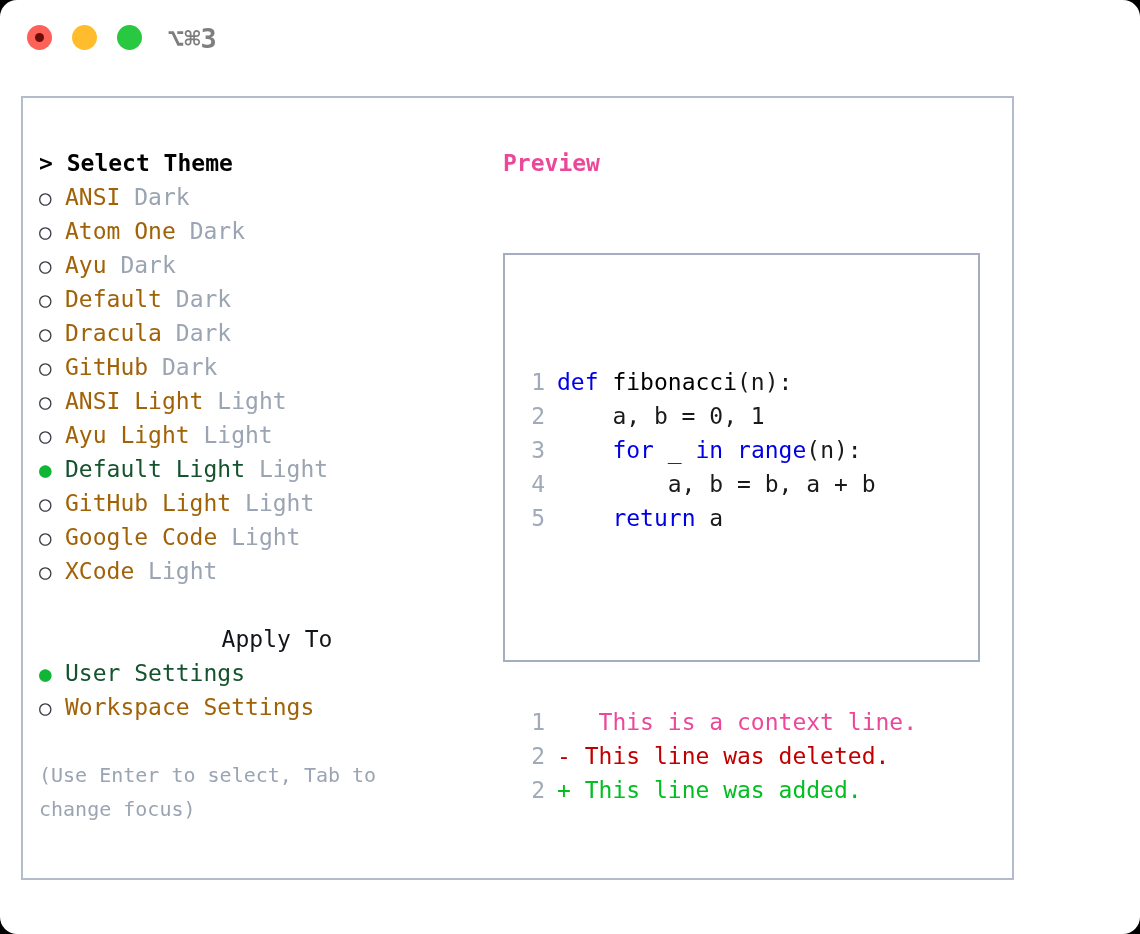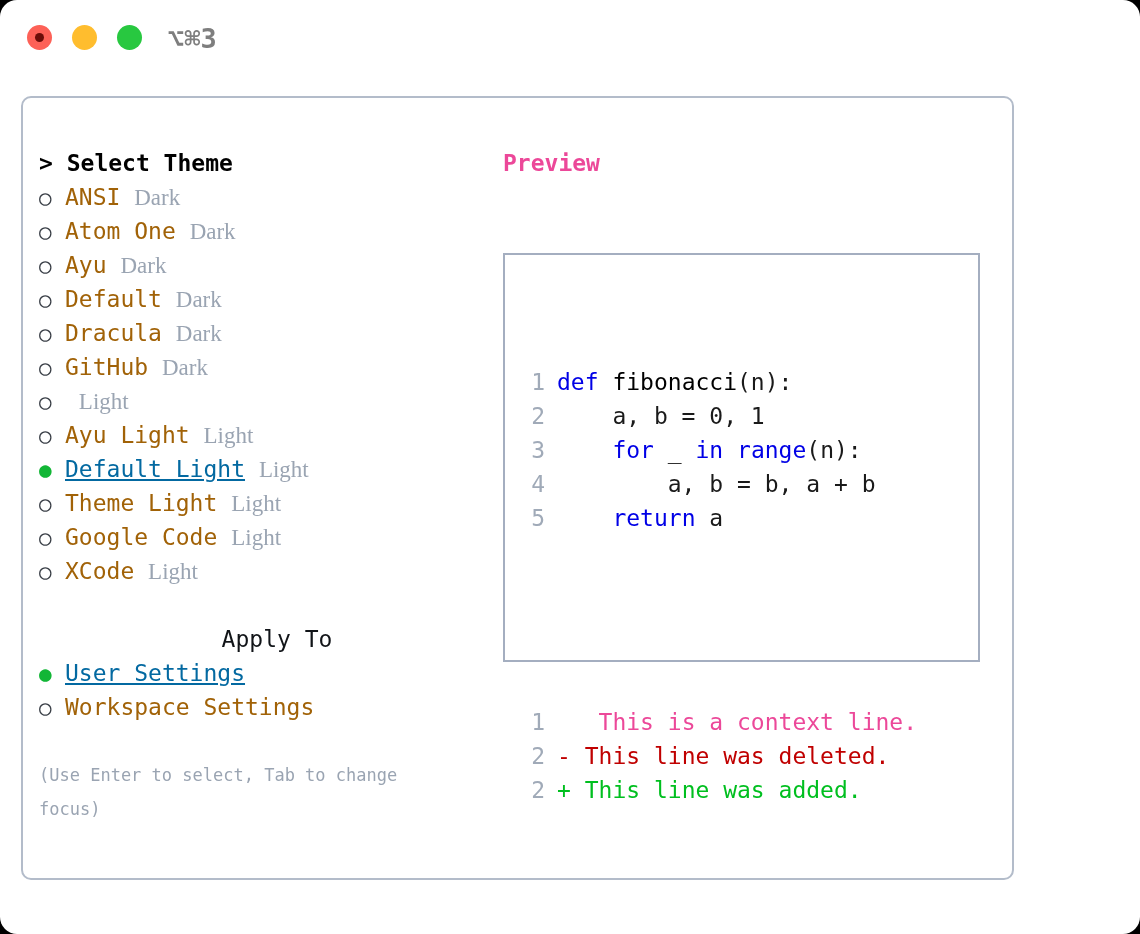--- a/index.html
+++ b/index.html
@@ -64,21 +64,21 @@
     white-space: pre;
   }
 
   
   .panel {
     position: absolute;
     left: 21px; top: 96px;
     width: 993px;
     height: 784px;
     border: 2px solid #b3bcca;
-    border-radius: 10px;
+    border-radius: 0;
     background: #ffffff;
   }
 
   
   .left-col {
     position: absolute;
     left: 16px; top: 48px;
     width: 450px;
   }
 
@@ -98,38 +98,38 @@
 
   .bullet {
     width: 26px;
     display: inline-block;
     color: #3a3f47;
     font-size: 21px;
   }
   .bullet.on { color: #12b636; font-size: 21px; }
 
   .item-name   { color: #a16207; }
-  .item-name.selected { color: #0369a1; text-decoration: underline; }
-  .item-tag    { color: #9aa4b2; font-family: Liberation Serif, serif; }
+  .item-name.selected { color: #14532d; }
+  .item-tag    { color: #9aa4b2; }
 
   .spacer-row { height: 34px; }
 
   .subheader {
     height: 34px;
     font-size: 23px;
     line-height: 34px;
     color: #111418;
     padding-left: 26px;
     white-space: pre;
     text-align: center;
   }
 
   .hint {
     margin-top: 34px;
-    font-size: 17px;
+    font-size: 20px;
     line-height: 34px;
     color: #9aa4b2;
     width: 400px;
     white-space: pre-wrap;
   }
 
   
   .right-col {
     position: absolute;
     left: 480px; top: 48px;
@@ -201,24 +201,24 @@
         <span>&gt; Select Theme</span>
       </div>
 
       <div id="theme-items">
           <div class="row"><span class="bullet">○</span><span class="item-name">ANSI</span><span> </span><span class="item-tag">Dark</span></div>
           <div class="row"><span class="bullet">○</span><span class="item-name">Atom One</span><span> </span><span class="item-tag">Dark</span></div>
           <div class="row"><span class="bullet">○</span><span class="item-name">Ayu</span><span> </span><span class="item-tag">Dark</span></div>
           <div class="row"><span class="bullet">○</span><span class="item-name">Default</span><span> </span><span class="item-tag">Dark</span></div>
           <div class="row"><span class="bullet">○</span><span class="item-name">Dracula</span><span> </span><span class="item-tag">Dark</span></div>
           <div class="row"><span class="bullet">○</span><span class="item-name">GitHub</span><span> </span><span class="item-tag">Dark</span></div>
-          <div class="row"><span class="bullet">○</span><span> </span><span class="item-tag">Light</span></div>
+          <div class="row"><span class="bullet">○</span><span class="item-name">ANSI Light</span><span> </span><span class="item-tag">Light</span></div>
           <div class="row"><span class="bullet">○</span><span class="item-name">Ayu Light</span><span> </span><span class="item-tag">Light</span></div>
           <div class="row"><span class="bullet on">●</span><span class="item-name selected">Default Light</span><span> </span><span class="item-tag">Light</span></div>
-          <div class="row"><span class="bullet">○</span><span class="item-name">Theme Light</span><span> </span><span class="item-tag">Light</span></div>
+          <div class="row"><span class="bullet">○</span><span class="item-name">GitHub Light</span><span> </span><span class="item-tag">Light</span></div>
           <div class="row"><span class="bullet">○</span><span class="item-name">Google Code</span><span> </span><span class="item-tag">Light</span></div>
           <div class="row"><span class="bullet">○</span><span class="item-name">XCode</span><span> </span><span class="item-tag">Light</span></div>
         </div>
 
       <div class="spacer-row"></div>
 
       <div class="subheader">Apply To</div>
 
       <div id="apply-items">
           <div class="row"><span class="bullet on">●</span><span class="item-name selected">User Settings</span></div>

